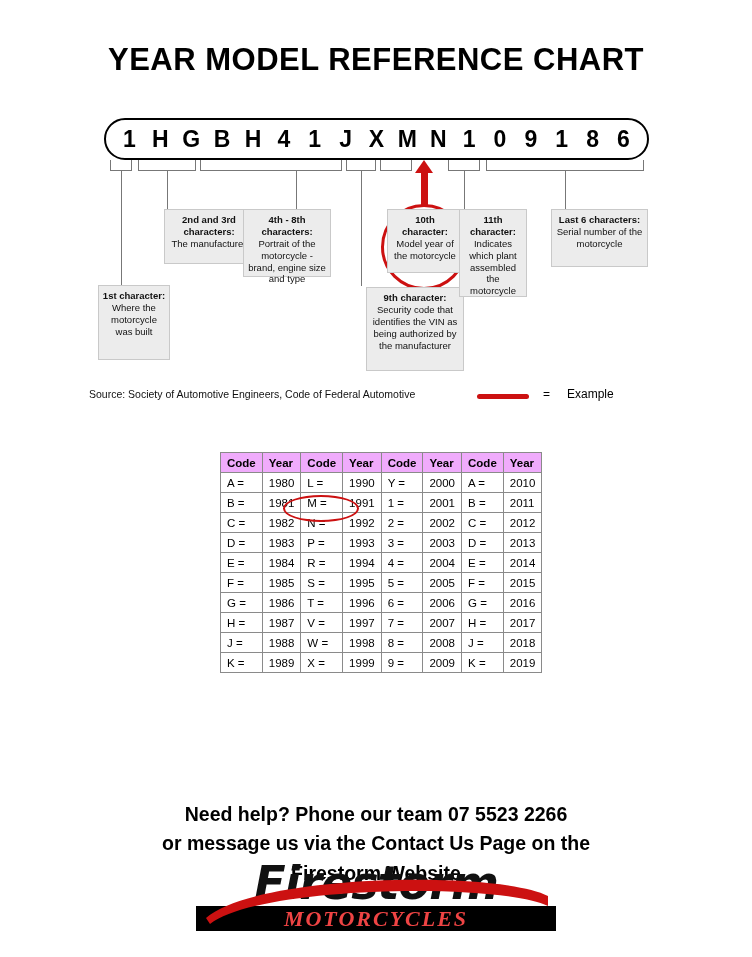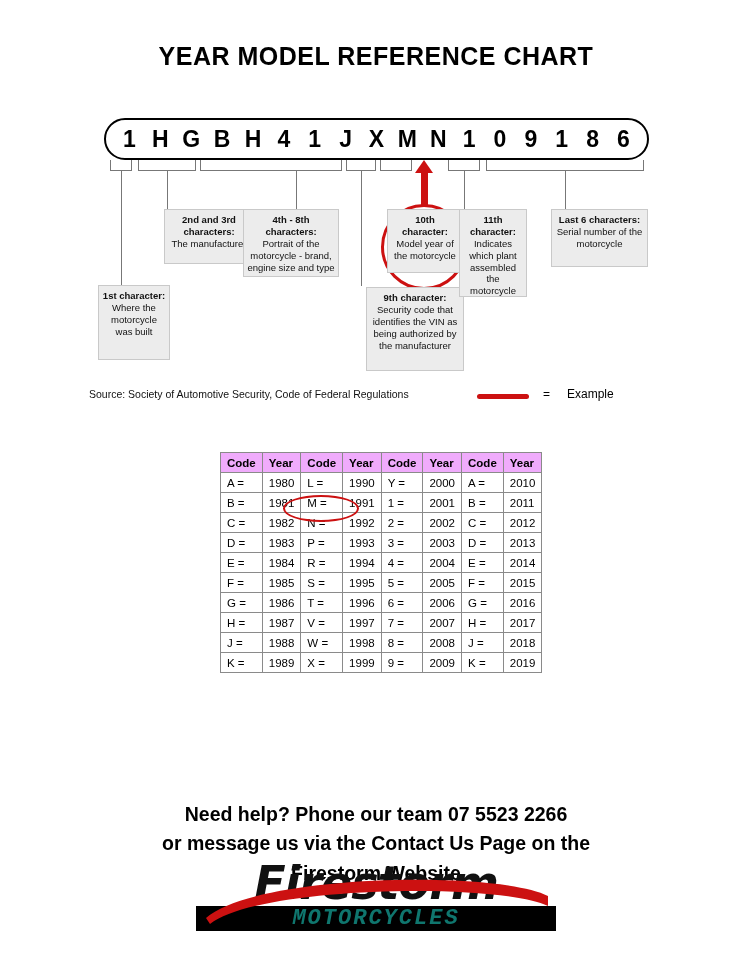--- a/index.html
+++ b/index.html
@@ -16,21 +16,21 @@
     overflow: hidden;
   }
 
   
   .title {
     position: absolute;
     top: 42px;
     left: 0;
     width: 752px;
     text-align: center;
-    font-size: 25px;
+    font-size: 31px;
     font-weight: bold;
     letter-spacing: 0.5px;
   }
 
   
   .vin-box {
     position: absolute;
     top: 118px;
     left: 104px;
     width: 545px;
@@ -192,25 +192,25 @@
     font-family: "DejaVu Sans", sans-serif;
     font-size: 46px;
     font-style: italic;
     font-weight: bold;
     color: #111;
     letter-spacing: -1px;
     text-align: center;
     line-height: 1;
   }
   .logo-moto {
-    font-family: Liberation Mono, monospace;
+    font-family: Liberation Serif, serif;
     font-size: 22px;
     font-style: italic;
     font-weight: bold;
-    color: #0f766e;
+    color: #ef4444;
     letter-spacing: 2px;
     text-align: center;
     background: #000;
     line-height: 1.15;
   }
   .logo-sweep {
     position: absolute;
     left: 0; top: 6px;
     width: 360px; height: 70px;
     pointer-events: none;
@@ -263,21 +263,21 @@
 <div class="note" style="left:98px; top:285px; width:72px; height:75px;">
   <b>1st character:</b><br>
   <span>Where the motorcycle was built</span>
 </div>
 
 <div class="note" style="left:132px; top:209px; width:90px; height:55px;margin-left:32px;">
   <b>2nd and 3rd characters:</b><br>
   <span>The manufacturer</span>
 </div>
 
-<div class="note" style="left:243px; top:209px; width:96px; height:68px;">
+<div class="note" style="left:243px; top:209px; width:88px; height:68px;">
   <b>4th - 8th characters:</b><br>
   <span>Portrait of the motorcycle - brand, engine size and type</span>
 </div>
 
 <div class="note" style="left:339px; top:287px; width:98px; height:84px;margin-left:27px;">
   <b>9th character:</b><br>
   <span>Security code that identifies the VIN as being authorized by the manufacturer</span>
 </div>
 
 <div class="note" style="left:387px; top:209px; width:76px; height:64px;">
@@ -288,21 +288,21 @@
 <div class="note" style="left:459px; top:209px; width:68px; height:88px;">
   <b>11th character:</b><br>
   <span>Indicates which plant assembled the motorcycle</span>
 </div>
 
 <div class="note" style="left:551px; top:209px; width:97px; height:58px;">
   <b>Last 6 characters:</b><br>
   <span>Serial number of the motorcycle</span>
 </div>
 
-<div class="source">Source:  Society of Automotive Security, Code of Federal Regulations</div>
+<div class="source">Source:  Society of Automotive Engineers, Code of Federal Automotive</div>
 <div class="legend-line"></div>
 <div class="legend-eq">=</div>
 <div class="legend-label">Example</div>
 
 <table class="year-table">
   <thead>
     <tr>
       <th>Code</th>
       <th>Year</th>
       <th>Code</th>

